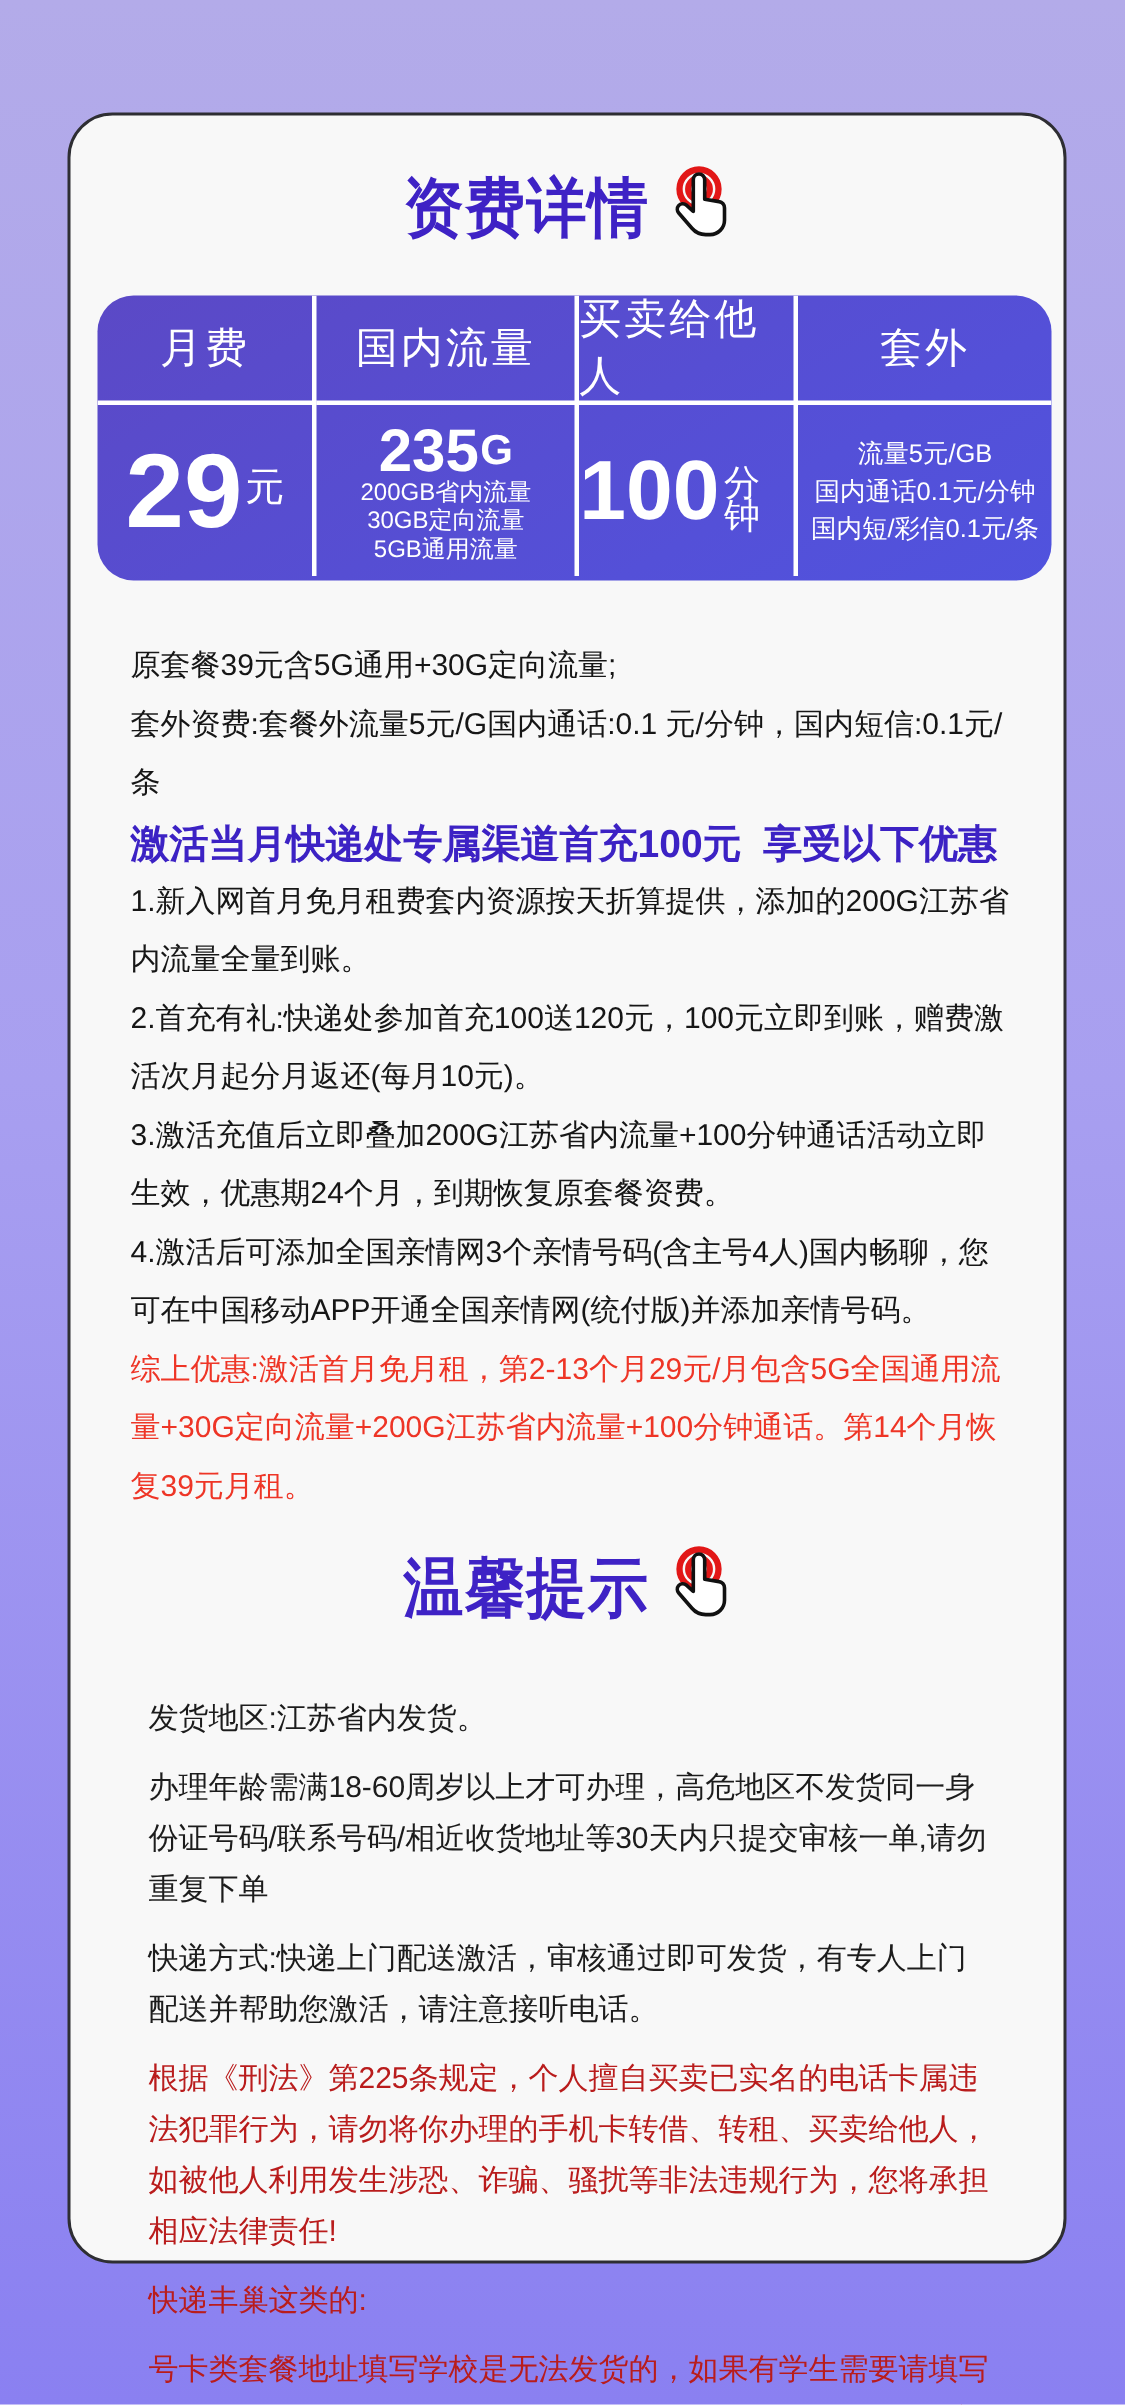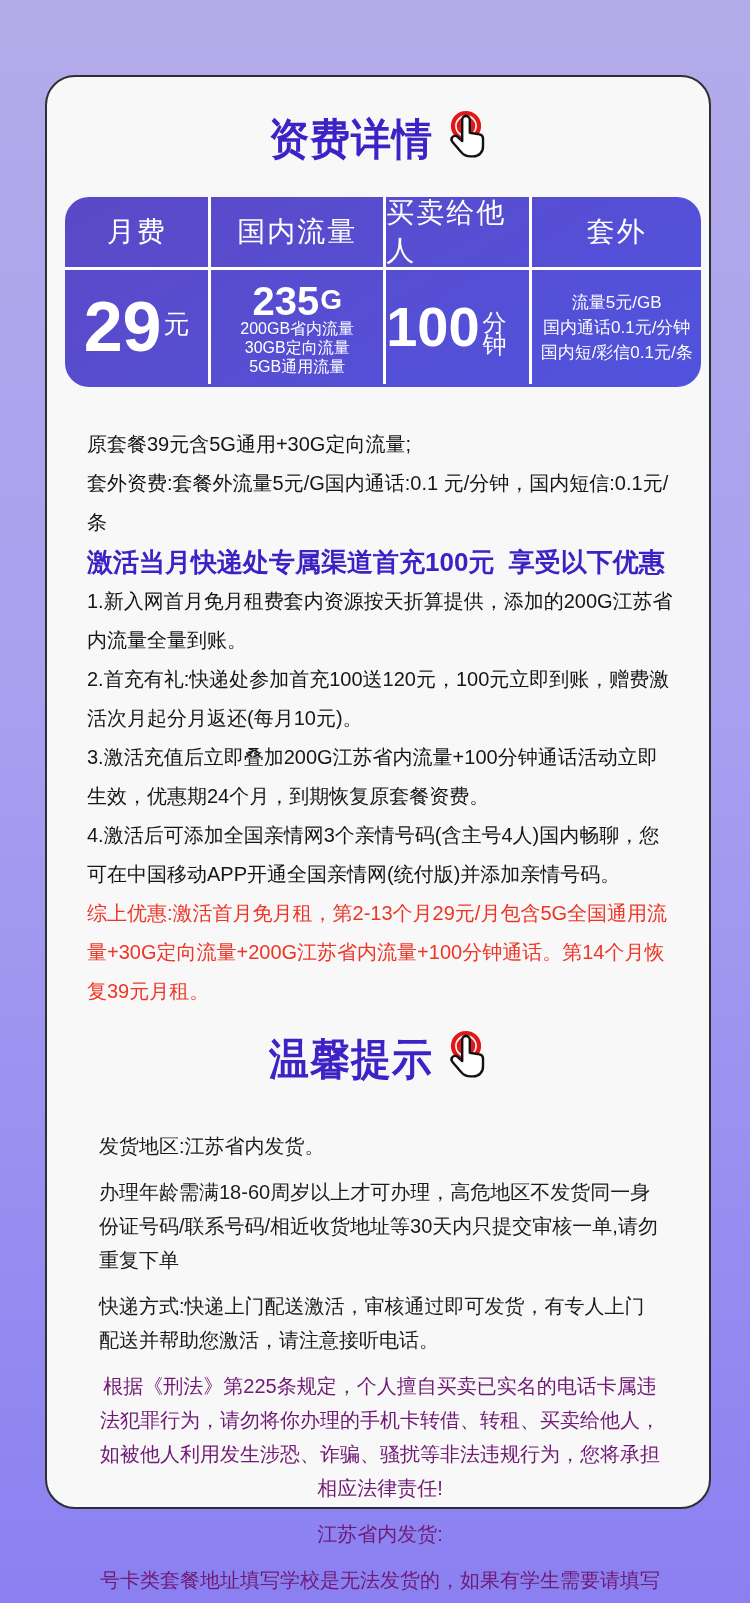--- a/index.html
+++ b/index.html
@@ -53,21 +53,21 @@
   .notes{padding:38px 36px 0 40px;}
   .note{margin:0;font-size:20px;line-height:39px;color:#161616;}
   .note-highlight{
     font-size:26px;font-weight:bold;color:#3c22c4;white-space:pre-wrap;line-height:40px;
   }
   .note-red{color:#ee3526;}
   
   .tips-title-row{margin-top:16px;}
   .tips{padding:26px 36px 0 40px;}
   .tip{margin:12px;font-size:20px;line-height:34px;color:#1c1c1c;}
-  .tip-red{color:#701a75;text-align:center;}
+  .tip-red{color:#b91c1c;}
 </style>
 </head>
 <body>
 
 <div class="card">
 
   <div class="title-row">
     <span class="sec-title">资费详情</span>
     <span class="tap-icon">
       <svg width="48" height="60" viewBox="0 0 48 60">
@@ -135,17 +135,17 @@
         <path fill="#ffffff" stroke="#111111" stroke-width="2.4" stroke-linejoin="round" d="M27 6 c-2.2 0 -3.8 1.7 -3.8 3.9 L23.2 31 l-4.6 -4.2 c-1.5 -1.4 -3.9 -1.3 -5.2 0.3 c-1.2 1.4 -1.1 3.5 0.1 4.9 l8.8 10.2 c2.3 2.7 5.7 4.2 9.2 4.2 h2.9 c5.3 0 9.6 -4.3 9.6 -9.6 v-8.2 c0 -2.1 -1.5 -3.9 -3.6 -4.2 l-9.6 -1.6 L30.8 9.9 c0 -2.2 -1.6 -3.9 -3.8 -3.9 z"></path>
       </svg>
     </span>
   </div>
 
   <div class="tips">
     <p class="tip">发货地区:江苏省内发货。</p>
     <p class="tip">办理年龄需满18-60周岁以上才可办理，高危地区不发货同一身份证号码/联系号码/相近收货地址等30天内只提交审核一单,请勿重复下单</p>
     <p class="tip">快递方式:快递上门配送激活，审核通过即可发货，有专人上门配送并帮助您激活，请注意接听电话。</p>
     <p class="tip tip-red">根据《刑法》第225条规定，个人擅自买卖已实名的电话卡属违法犯罪行为，请勿将你办理的手机卡转借、转租、买卖给他人，如被他人利用发生涉恐、诈骗、骚扰等非法违规行为，您将承担相应法律责任!</p>
-    <p class="tip tip-red">江苏省内发货:</p>
+    <p class="tip tip-red">快递丰巢这类的:</p>
     <p class="tip tip-red">号卡类套餐地址填写学校是无法发货的，如果有学生需要请填写学校附近地址，信息内不能包含(学校，大学，学院，校区)等字样(尽量别填写菜鸟驿站，快递丰巢这类的)以防运营商审核不通过，建议写具体街道门牌号都行月底收到卡建议次月激活</p>
   </div>
 
 </div>
 
 </body></html>

